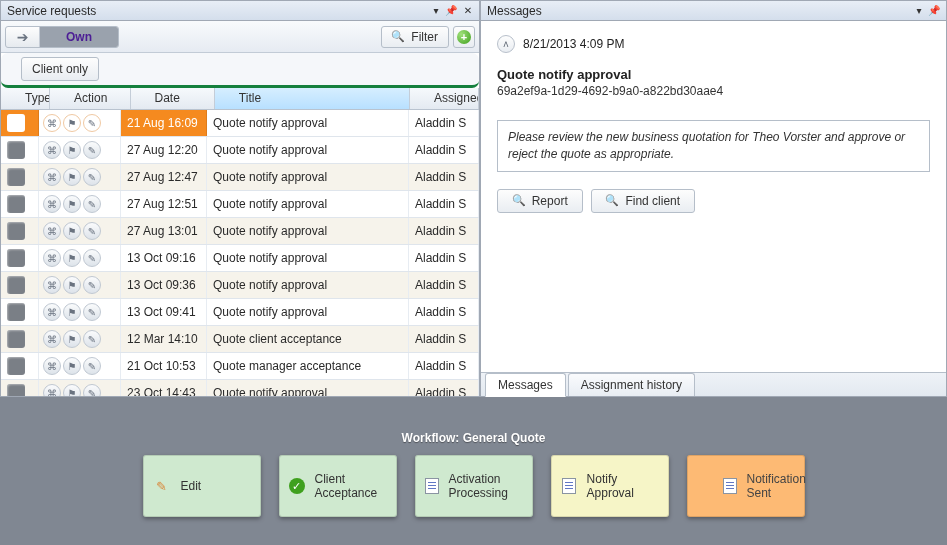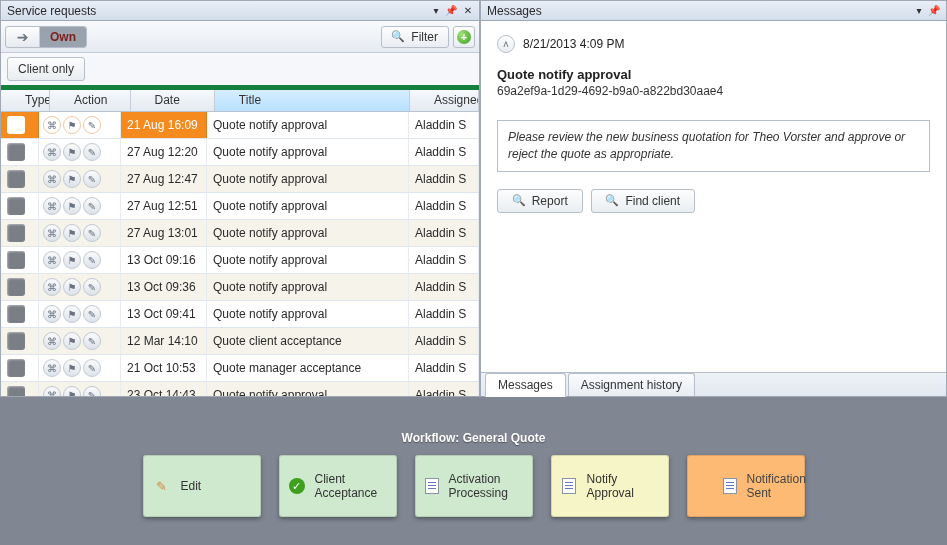--- a/index.html
+++ b/index.html
@@ -66,24 +66,24 @@
     align-items: stretch;
   }
   .own-pill .arrow {
     width: 34px;
     display:flex;align-items:center;justify-content:center;
     color:#6a7380;
     border-right:1px solid #c5ccd6;
     font-size: 14px;
   }
   .own-pill .lbl {
-    padding: 0 10px;
+    padding: 0 26px;
     display:flex;align-items:center;
     background:#9aa2ad;
-    color:#7f1d1d;
+    color:#4c1d95;
     font-weight:600;
   }
   .tb-btn {
     height: 22px;
     padding: 0 10px;
     border: 1px solid #b5bec9;
     border-radius: 3px;
     background: linear-gradient(#fdfdfd,#e9edf2);
     display:inline-flex;align-items:center;gap:6px;
     cursor:pointer;
@@ -96,23 +96,24 @@
     background:linear-gradient(#fdfdfd,#e9edf2);
     display:inline-flex;align-items:center;justify-content:center;
     cursor:pointer;
   }
   .plus-circ {
     width:14px;height:14px;border-radius:50%;
     background:radial-gradient(circle at 30% 30%, #9fe07a, #3fa01e);
     color:#fff;font-weight:bold;font-size:11px;line-height:14px;text-align:center;
   }
   .subbar {
-    padding: 4px 6px;
-    border-bottom: 5px solid #15803d;
+    padding: 4px 20px;
+    border-bottom: 3px solid #15803d;
     background:#f5f7fa;
+    border-radius:7px;
   }
   .subbar .tb-btn { height: 24px; }
   .grid {
     flex:1;
     overflow:hidden;
     display:flex;flex-direction:column;
   }
   .grid-header {
     display:flex;
     background: linear-gradient(#f6f9fc,#e4eaf1);

